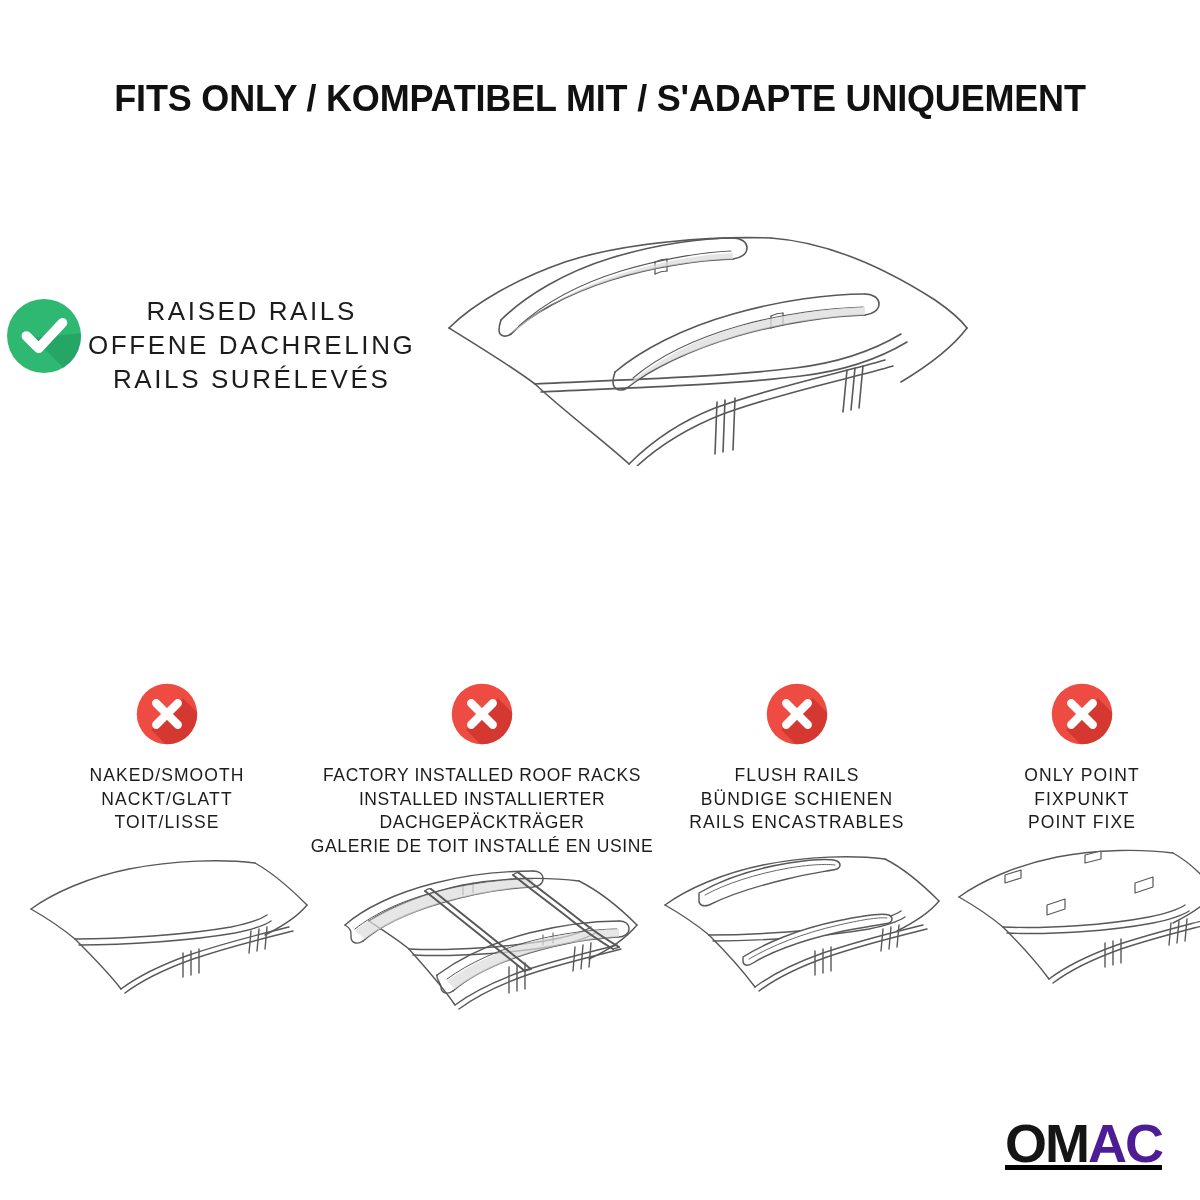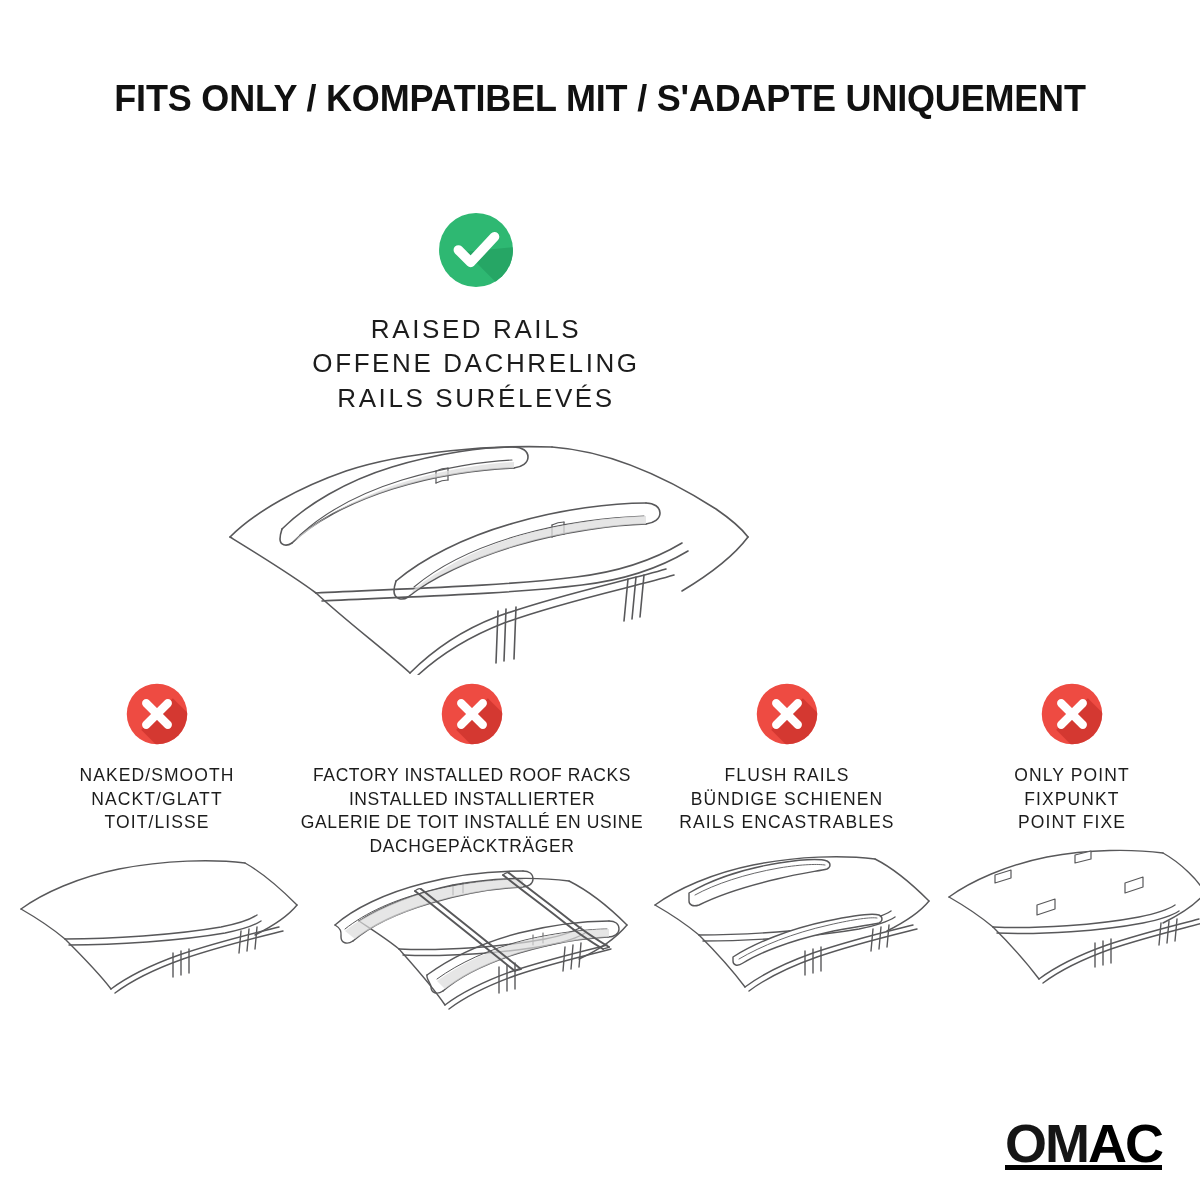--- a/index.html
+++ b/index.html
@@ -24,41 +24,41 @@
     letter-spacing:-0.2px;
     color:#111111;
     transform:scaleX(0.96);
     white-space:nowrap;
     line-height:1.1;
   }
 
   
   .hero{
     position:absolute;left:0;top:206px;width:952px;
-    display:flex;flex-direction:column;align-items:center;
+    display:flex;flex-direction:row;align-items:center;
   }
   .hero .badge-wrap{width:88px;height:88px;}
   .hero-label{
     margin-top:18px;
     text-align:center;
     font-size:26px;
     letter-spacing:2.6px;
     line-height:1.32;
     color:#1c1c1c;
     font-weight:400;
     white-space:nowrap;
   }
   .hero-art{
     margin-top:10px;
     width:560px;height:250px;
   }
 
   
   .cols{
-    position:absolute;left:7px;top:678px;width:1004px;
+    position:absolute;left:17px;top:678px;width:1004px;
     display:flex;flex-direction:row;align-items:flex-start;
   }
   .col{
     display:flex;flex-direction:column;align-items:center;
     position:relative;
   }
   .col-0{width:300px;}
   .col-1{width:330px;}
   .col-2{width:300px;}
   .col-3{width:270px;}
@@ -79,21 +79,21 @@
   .logo{
     position:absolute;right:62px;bottom:30px;
     display:flex;align-items:baseline;
     font-weight:bold;
     font-size:54px;
     letter-spacing:-2px;
     line-height:1;
     text-decoration:underline;
   }
   .logo .om{color:#151515;}
-  .logo .ac{color:#000000;}
+  .logo .ac{color:#4c1d95;}
 </style>
 </head>
 <body>
 
 <div class="page">
 
   <div class="header">
     <div class="header-title">FITS ONLY / KOMPATIBEL MIT / S'ADAPTE UNIQUEMENT</div>
   </div>
 
@@ -234,22 +234,22 @@
           </g>
           <g stroke="#ffffff" stroke-width="11.5" stroke-linecap="round">
             <line x1="35" y1="35" x2="65" y2="65"></line>
             <line x1="65" y1="35" x2="35" y2="65"></line>
           </g>
         </svg>
       </div>
       <div class="col-label">
         <div>FACTORY INSTALLED ROOF RACKS</div>
         <div>INSTALLED INSTALLIERTER</div>
+        <div>DACHGEPÄCKTRÄGER</div>
         <div>GALERIE DE TOIT INSTALLÉ EN USINE</div>
-        <div>DACHGEPÄCKTRÄGER</div>
       </div>
       <div class="col-art">
         <svg viewBox="0 0 330 225" width="330" height="225" aria-hidden="true">
           <g fill="none" stroke="#58585a" stroke-width="1.4" stroke-linecap="round" stroke-linejoin="round">
 
             <path d="M52 54 C74 40 108 26 146 18 C188 10 232 10 262 14"></path>
             <path d="M262 14 C282 24 304 42 320 58"></path>
             <path d="M52 54 C64 62 80 72 92 82"></path>
             <path d="M92 82 C108 100 126 120 138 138"></path>
             <path d="M320 58 C310 70 294 82 272 92"></path>

